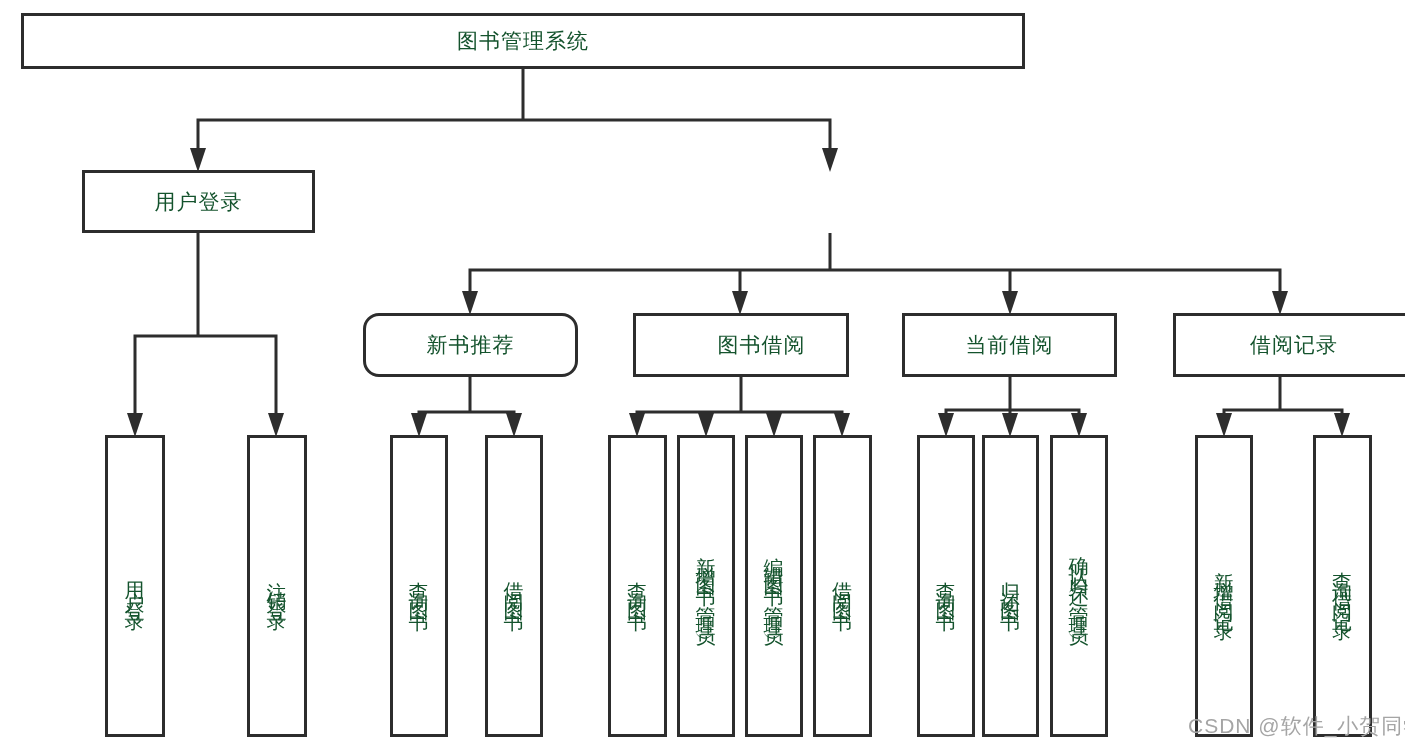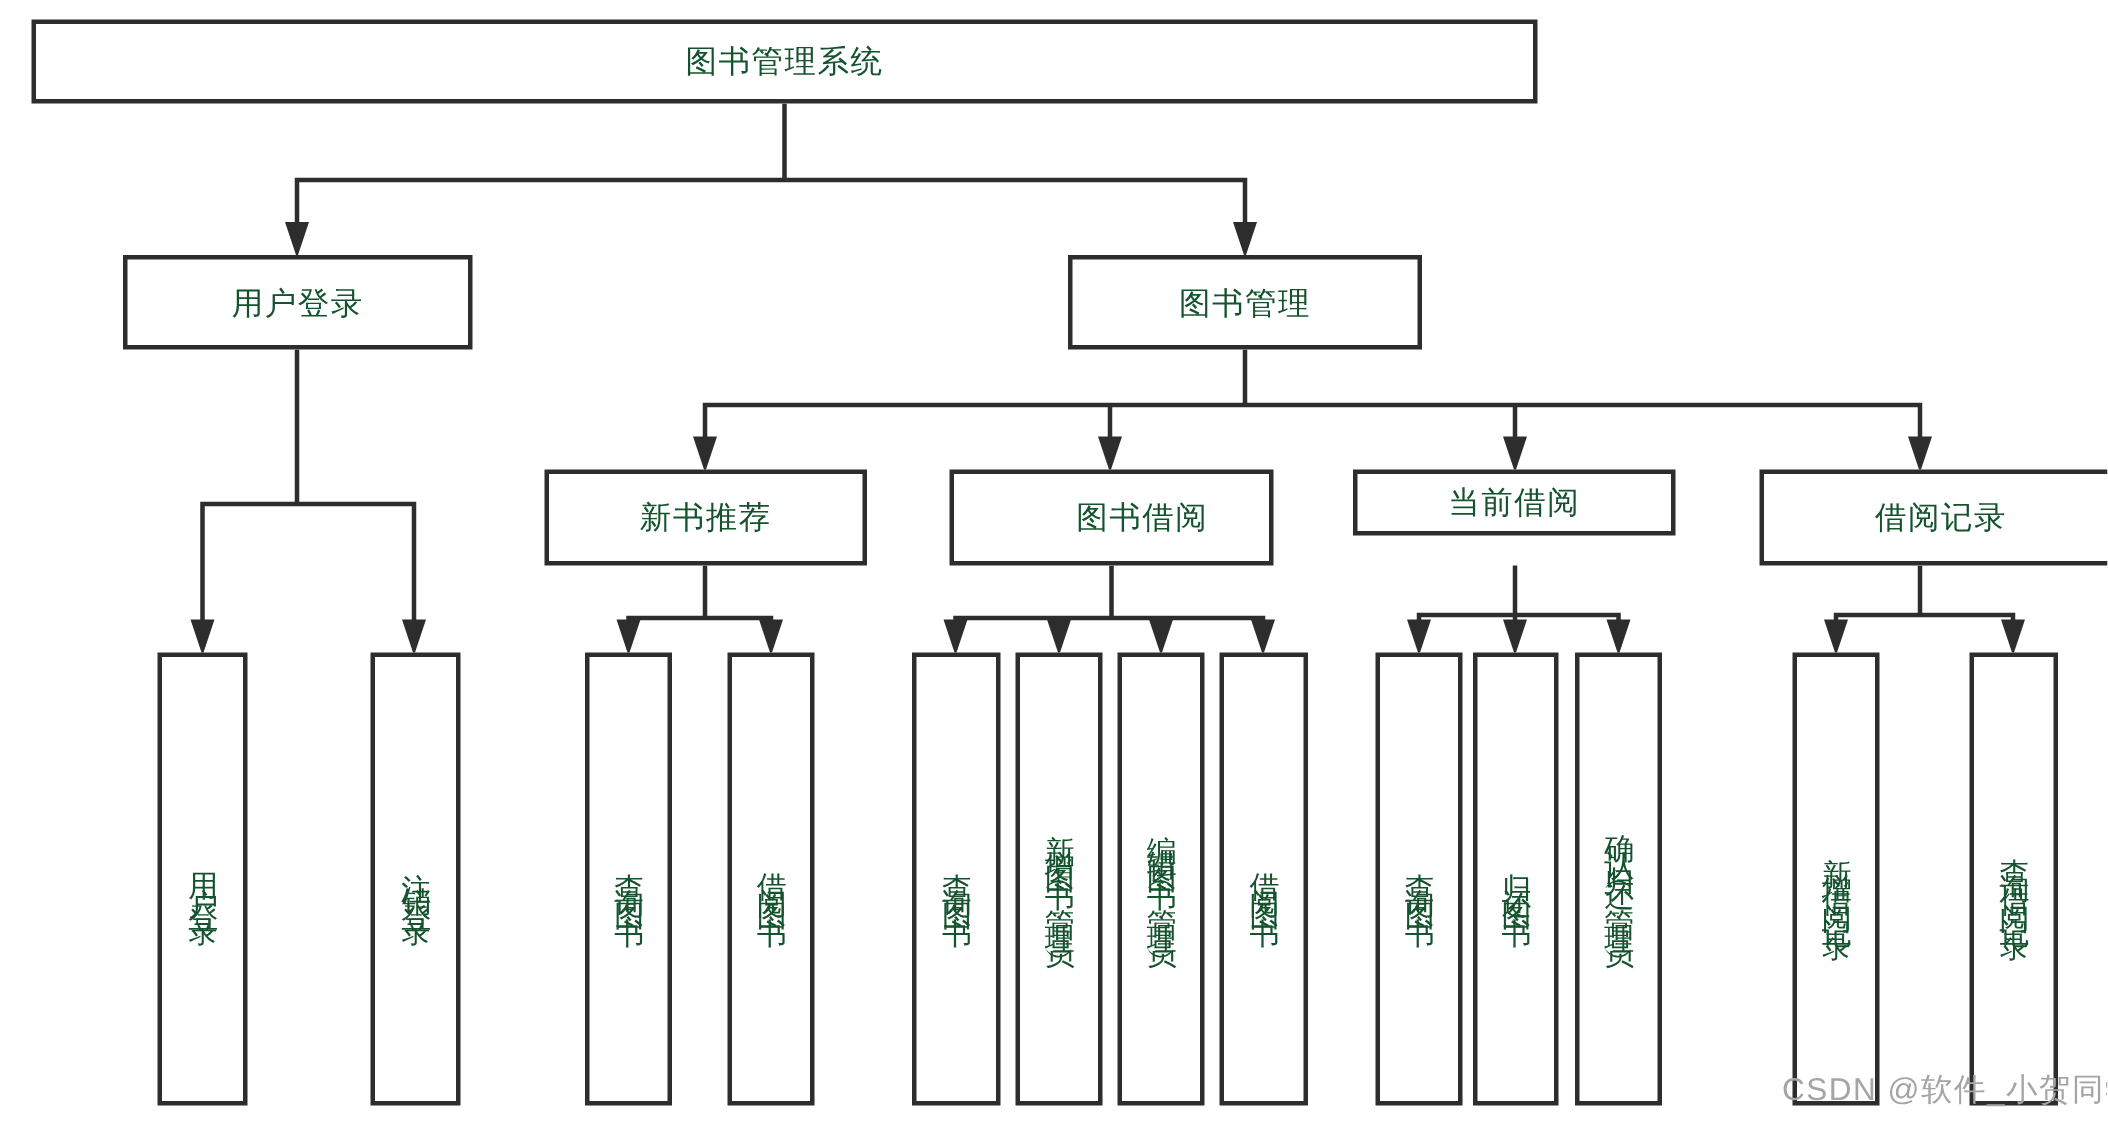--- a/index.html
+++ b/index.html
@@ -38,23 +38,23 @@
     z-index:2;
     letter-spacing:1px;
     white-space:nowrap;
   }
   
   #n-root{left:21px;top:13px;width:1004px;height:56px;}
   
   #n-user-login{left:82px;top:170px;width:233px;height:63px;}
   #n-book-mgmt{left:712px;top:170px;width:236px;height:63px;}
   
-  #n-new-book{left:363px;top:313px;width:215px;height:64px;}
+  #n-new-book{left:363px;top:313px;width:215px;height:64px;border-radius:16px;}
   #n-book-borrow{left:633px;top:313px;width:216px;height:64px;padding-left:41px;}
-  #n-current-borrow{left:902px;top:313px;width:215px;height:44px;}
+  #n-current-borrow{left:902px;top:313px;width:215px;height:64px;}
   #n-borrow-record{left:1173px;top:313px;width:242px;height:64px;}
   
   .leaf{top:435px;height:302px;}
   #l-user-login{left:105px;width:60px;}
   #l-logout{left:247px;width:60px;}
   #l-nb-query{left:390px;width:58px;}
   #l-nb-borrow{left:485px;width:58px;}
   #l-bb-query{left:608px;width:59px;}
   #l-bb-add{left:677px;width:58px;}
   #l-bb-edit{left:745px;width:58px;}
@@ -113,23 +113,20 @@
     </g>
   </svg>
 
   <div id="n-root" class="box box-h">
     <span>图书管理系统</span>
   </div>
 
   <div id="n-user-login" class="box box-h">
     <span>用户登录</span>
   </div>
-  <div id="n-book-mgmt" class="box box-h">
-    <span>图书管理</span>
-  </div>
 
   <div id="n-new-book" class="box box-h">
     <span>新书推荐</span>
   </div>
   <div id="n-book-borrow" class="box box-h">
     <span>图书借阅</span>
   </div>
   <div id="n-current-borrow" class="box box-h">
     <span>当前借阅</span>
   </div>

